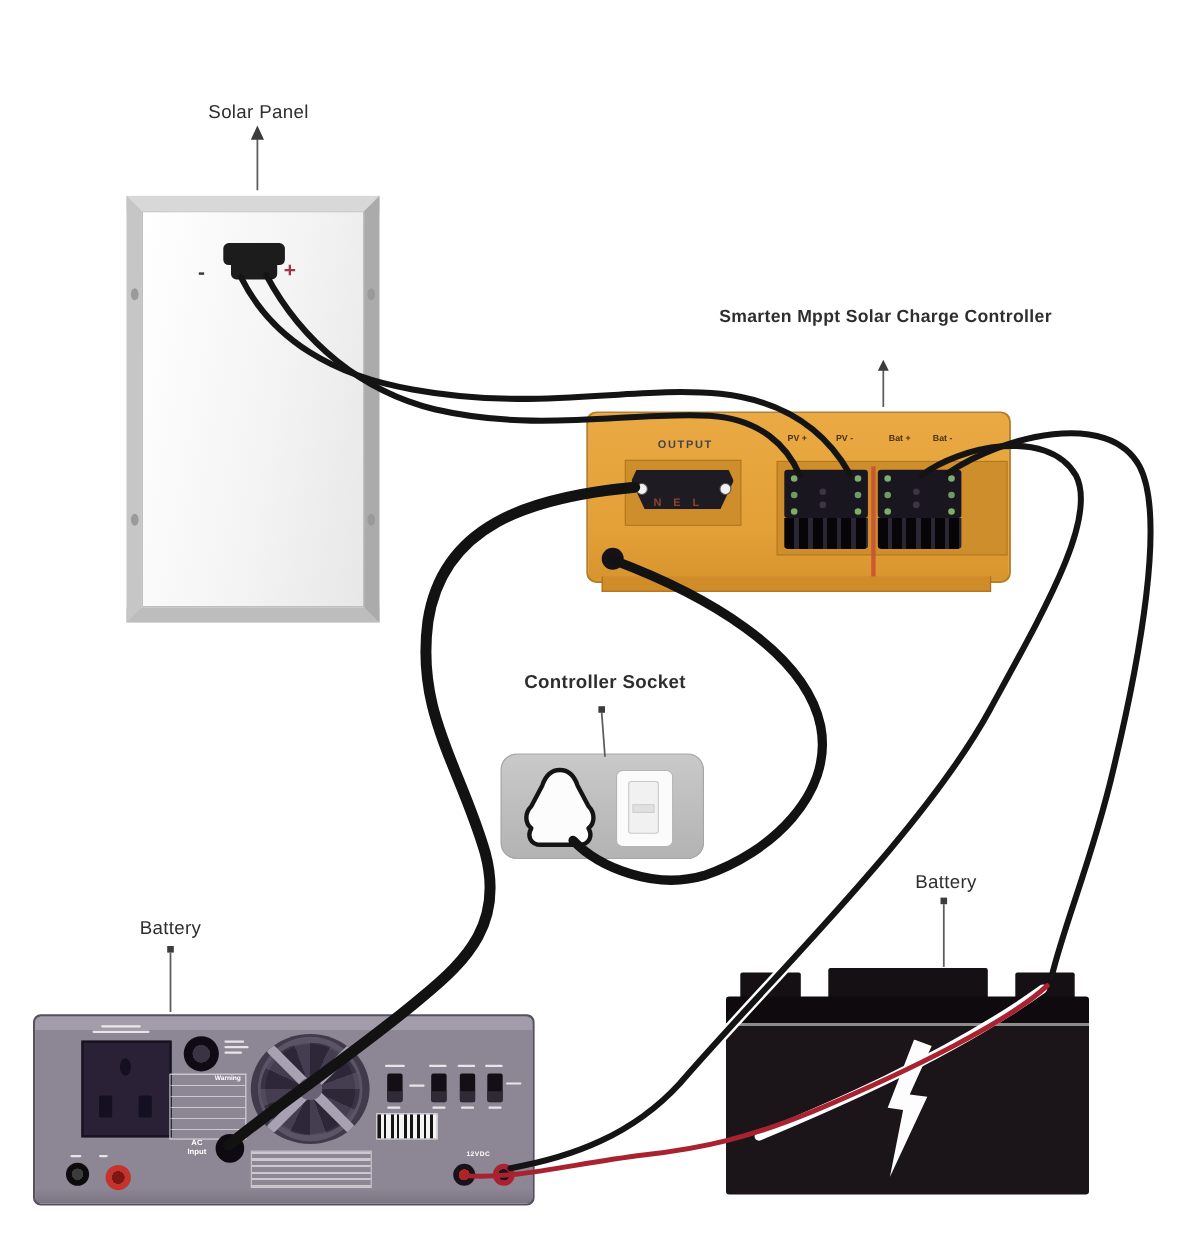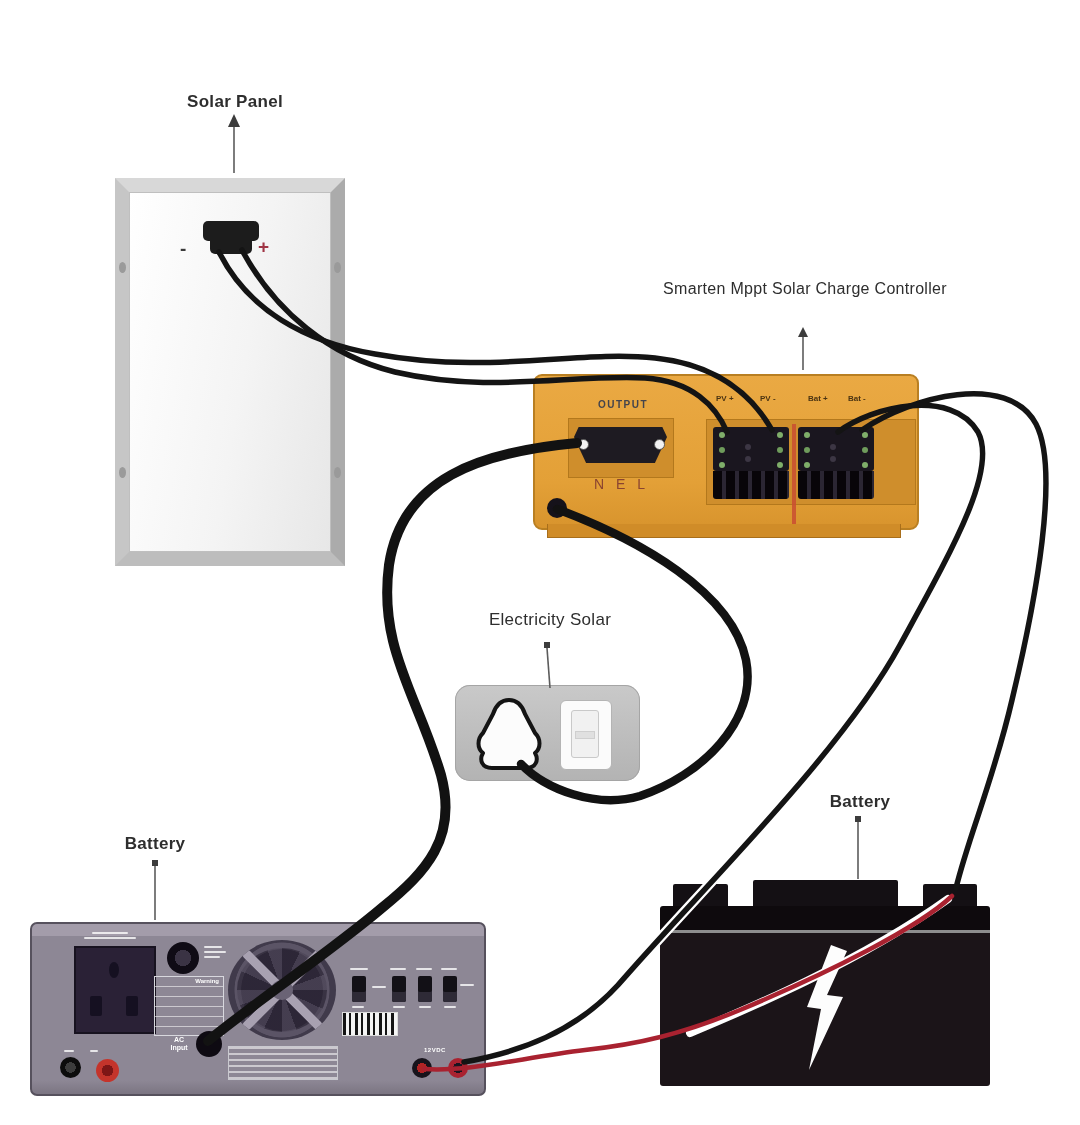--- a/index.html
+++ b/index.html
@@ -1,39 +1,39 @@
 <!DOCTYPE html>
 <html><head>
 <meta charset="utf-8">
 <style>
   html,body{margin:0;padding:0;background:#fff;}
   #canvas{position:relative;width:1080px;height:1125px;background:#fff;overflow:hidden;
           font-family:"Liberation Sans", sans-serif;}
   .abs{position:absolute;}
-  .lbl{position:absolute;color:#2e2e2e;font-weight:700;font-size:17px;text-align:center;letter-spacing:.3px;}
-  .lbl.b{font-weight:400;text-align:center;}
+  .lbl{position:absolute;color:#2e2e2e;font-weight:400;font-size:17px;text-align:center;letter-spacing:.3px;}
+  .lbl.b{font-weight:700;text-align:center;}
   
   .panel-frame{left:115px;top:178px;width:202px;height:360px;border:14px solid;
     border-color:#d8d8d8 #ababab #bdbdbd #c6c6c6;background:linear-gradient(100deg,#ffffff 0%,#f4f4f4 55%,#e7e7e7 100%);
     box-shadow:inset 0 0 0 1px #bfbfbf;}
   .frame-screw{width:7px;height:11px;border-radius:50%;background:#9a9a9a;}
   .jbox-top{left:203px;top:221px;width:56px;height:20px;background:#1c1c1c;border-radius:5px;}
   .jbox-bot{left:210px;top:237px;width:42px;height:17px;background:#1c1c1c;border-radius:0 0 5px 5px;}
   .polarity{position:absolute;font-size:19px;font-weight:700;}
   
   .ctrl-body{left:533px;top:374px;width:382px;height:152px;background:linear-gradient(180deg,#eaa943 0%,#e3a037 70%,#d8942d 100%);
     border:2px solid #b97f22;border-radius:9px;}
   .ctrl-flange{left:547px;top:524px;width:352px;height:13px;background:#d08c28;border:1px solid #a86e1b;border-top:none;}
   .ctrl-output{left:578px;top:399px;width:90px;height:14px;font-size:10px;font-weight:700;color:#44444c;
     letter-spacing:1.5px;text-align:center;}
   .ctrl-plate{left:568px;top:418px;width:104px;height:58px;background:#cf8e2c;border:1px solid #b3781c;}
   .db-conn{left:574px;top:427px;width:93px;height:36px;background:#1e1b22;
     clip-path:polygon(5% 0,95% 0,100% 28%,87% 100%,13% 100%,0 28%);}
   .db-screw{width:9px;height:9px;border-radius:50%;background:#f2f2f2;border:1px solid #555;}
-  .ctrl-nel{left:594px;top:476px;width:60px;font-size:14px;font-weight:400;color:#8a4430;letter-spacing:4px;}
+  .ctrl-nel{left:594px;top:452px;width:60px;font-size:10px;font-weight:700;color:#8a4430;letter-spacing:4px;}
   .ctrl-port{left:547px;top:498px;width:20px;height:20px;border-radius:50%;background:#15121a;}
   .term-panel{left:706px;top:419px;width:208px;height:84px;background:#cf8e2c;border:1px solid #b3781c;}
   .term-block{position:absolute;width:76px;height:44px;background:#1a161f;border-radius:3px;}
   .term-dots{position:absolute;left:6px;top:5px;width:6px;height:6px;border-radius:50%;background:#7fae6a;
     box-shadow:0 15px 0 #6f9c5c,0 30px 0 #7fae6a,58px 0 0 #7fae6a,58px 15px 0 #6f9c5c,58px 30px 0 #7fae6a,
                26px 12px 0 #3c3644,26px 24px 0 #3c3644;}
   .term-base{position:absolute;width:76px;height:28px;background:repeating-linear-gradient(90deg,#080509 0 9px,#2b2633 9px 13px);
     border-radius:0 0 3px 3px;}
   .term-div{left:792px;top:424px;width:4px;height:100px;background:#c94e31;opacity:.85;}
   .term-lab{position:absolute;top:394px;font-size:8px;font-weight:700;color:#4a3312;white-space:nowrap;}
@@ -111,21 +111,21 @@
   <div class="term-block abs dev" style="left:713px;top:427px;">
     <div class="term-dots"></div>
     </div>
   <div class="term-base abs dev" style="left:713px;top:471px;"></div>
   <div class="term-block abs dev" style="left:798px;top:427px;">
     <div class="term-dots"></div>
     </div>
   <div class="term-base abs dev" style="left:798px;top:471px;"></div>
   <div class="abs dev term-div"></div>
 
-  <div class="lbl b" style="left:450px;top:610px;width:200px;">Electricity Solar</div>
+  <div class="lbl b" style="left:450px;top:610px;width:200px;">Controller Socket</div>
   <div class="abs dev socket-plate"></div>
   <svg class="abs dev" style="left:470px;top:688px;" width="78" height="92" viewBox="0 0 78 92">
     <path d="M22,80 C12,80 9,72 13,65 C7,60 7,51 13,45 L23,26 C26,17 31,12 39,12 C47,12 52,17 55,26 L65,45 C71,51 71,60 65,65 C69,72 66,80 56,80 Z" fill="#fcfcfc" stroke="#141414" stroke-width="4" stroke-linejoin="round"></path>
   </svg>
   <div class="abs dev sw">
     <div class="sw-in"></div>
     <div class="sw-line"></div>
   </div>
 
   <div class="lbl" style="left:80px;top:834px;width:150px;">Battery</div>

